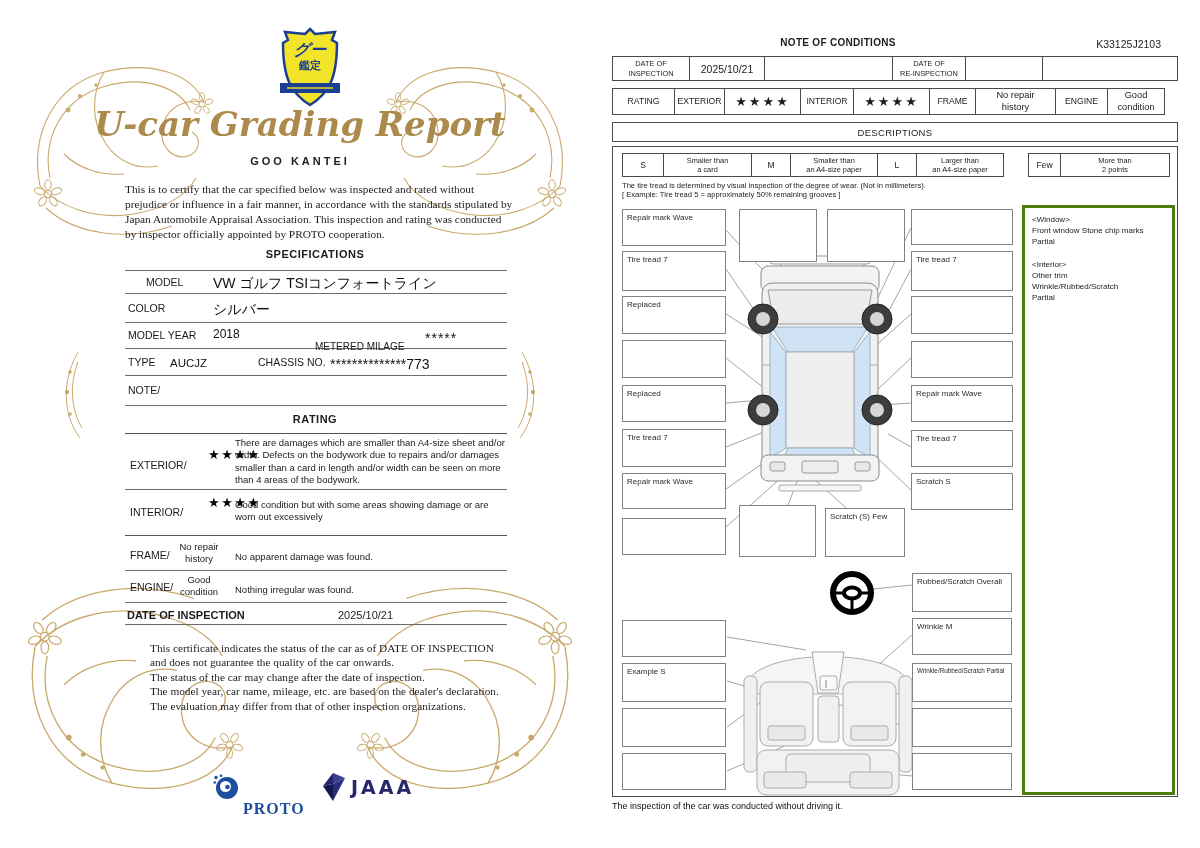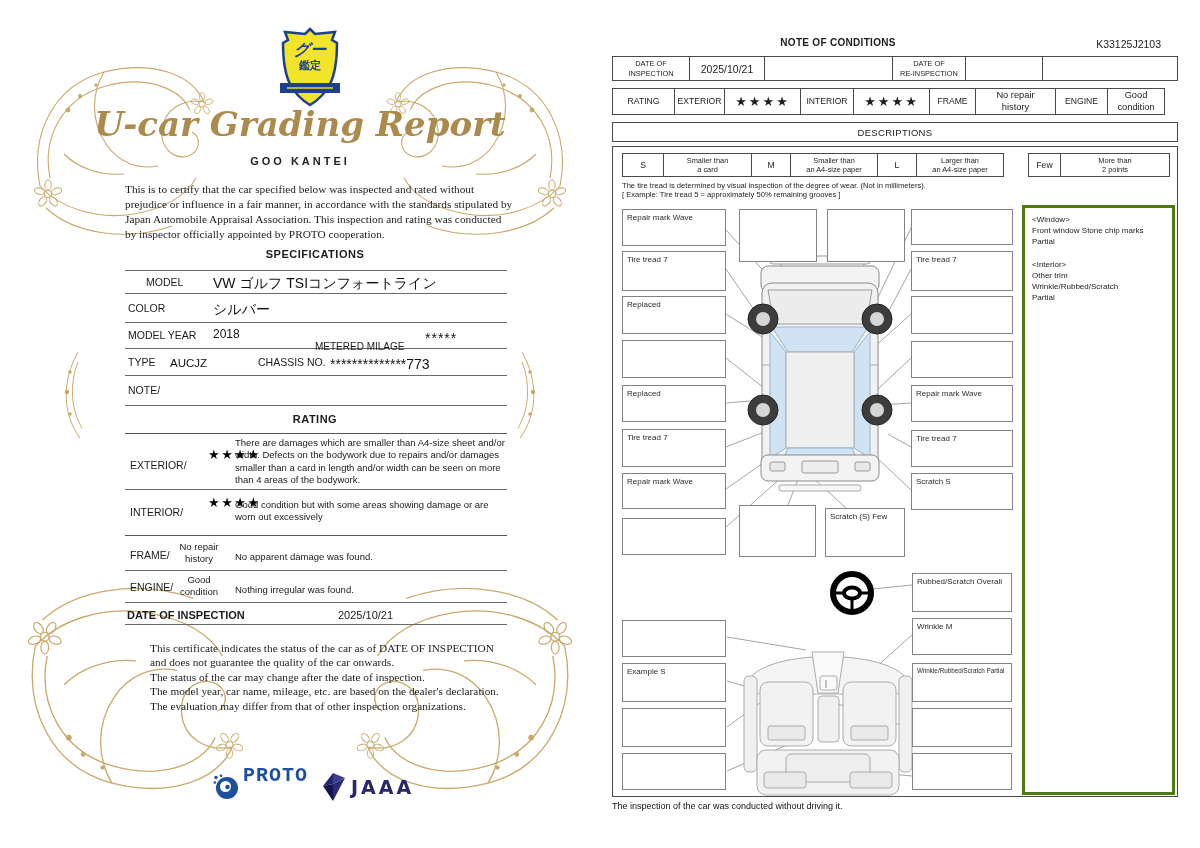--- a/index.html
+++ b/index.html
@@ -143,21 +143,21 @@
   </div>
 
   <svg class="abs" style="left:212px;top:773px;" width="28" height="28" viewBox="0 0 28 28">
     <circle cx="15" cy="15" r="11" fill="#1d4f9e"></circle>
     <circle cx="13.5" cy="13.5" r="5.5" fill="#fff"></circle>
     <circle cx="15.5" cy="14" r="2.3" fill="#1d4f9e"></circle>
     <circle cx="4" cy="4.5" r="1.7" fill="#1d4f9e"></circle>
     <circle cx="9" cy="2.8" r="1.3" fill="#1d4f9e"></circle>
     <circle cx="2.8" cy="9.5" r="1.3" fill="#1d4f9e"></circle>
   </svg>
-  <div class="abs" style="left:243px;top:764px;font-size:20px;font-weight:800;color:#1d4f9e;letter-spacing:1px;font-family:Liberation Mono, monospace;">PROTO</div>
+  <div class="abs" style="left:243px;top:800px;font-size:16px;font-weight:800;color:#1d4f9e;letter-spacing:1px;font-family:Liberation Serif, serif;">PROTO</div>
   <svg class="abs" style="left:321px;top:772px;" width="26" height="30" viewBox="0 0 26 30">
     <polygon points="12,1 24,6 12,12" fill="#3b3f8f"></polygon>
     <polygon points="12,1 2,14 12,12" fill="#23266e"></polygon>
     <polygon points="2,14 12,12 12,29" fill="#14164f"></polygon>
     <polygon points="12,12 24,6 12,29" fill="#2a2d7c"></polygon>
   </svg>
   <div class="abs" style="left:351px;top:776px;font-size:19px;font-weight:700;color:#27276a;letter-spacing:3px;font-family:'DejaVu Sans',sans-serif;">JAAA</div>
 </div>
 
 <div class="abs" style="left:600px;top:0;width:600px;height:848px;">

